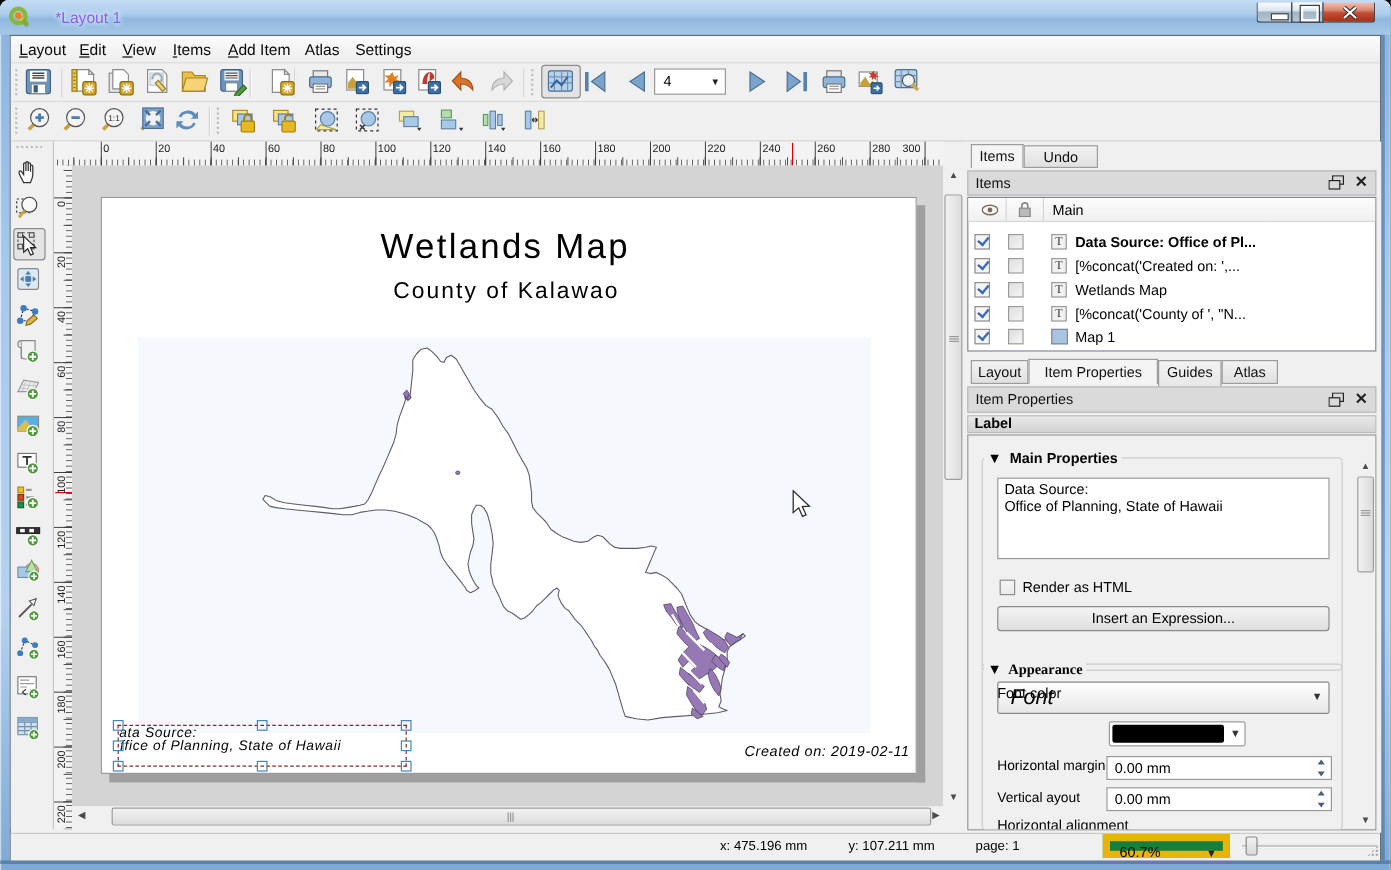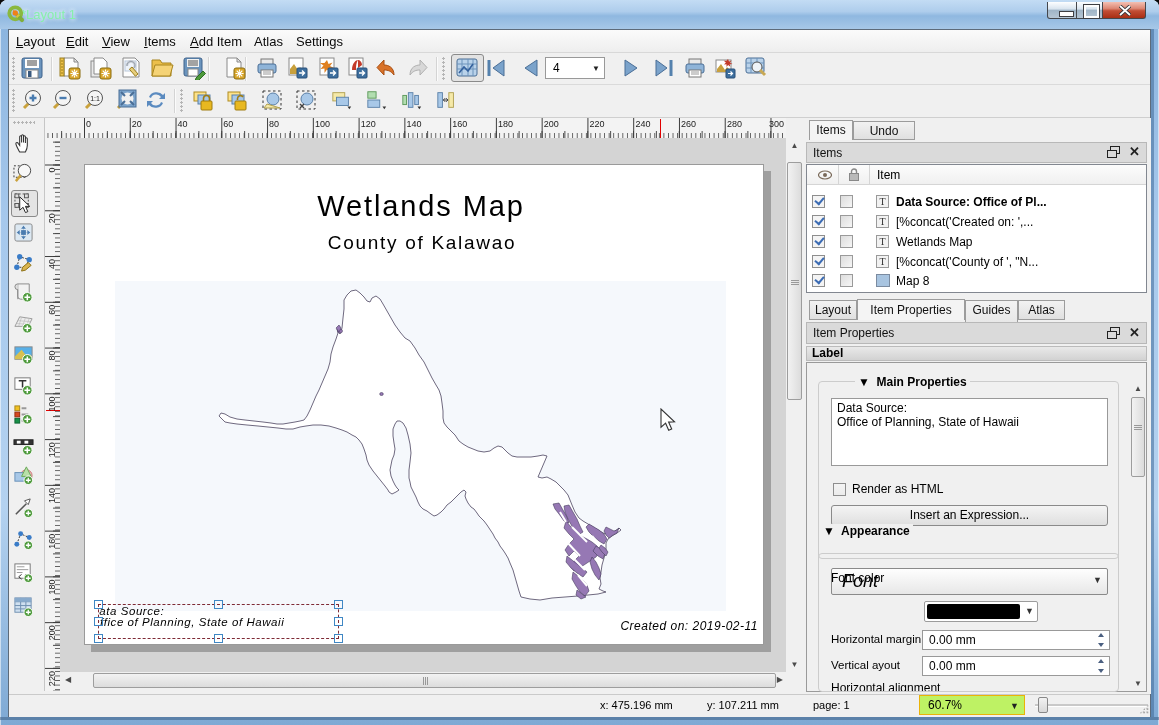--- a/index.html
+++ b/index.html
@@ -3,21 +3,21 @@
 <meta charset="utf-8">
 <style>
 html,body{margin:0;padding:0;}
 body{width:1159px;height:725px;overflow:hidden;font-family:"Liberation Sans",sans-serif;position:relative;background:#0a0a0a;}
 #frame{position:absolute;left:0;top:0;width:1159px;height:725px;
 background:linear-gradient(180deg,#88b2dd 0%,#a6c8ec 30%,#b4d2f0 70%,#7ea9d4 100%);
 border-radius:8px 8px 0 0;box-shadow:inset 0 1px 0 rgba(255,255,255,.75),inset 1px 0 0 rgba(255,255,255,.55),inset -1px 0 0 rgba(255,255,255,.55);}
 #titlebar{position:absolute;left:0;top:0;width:1159px;height:29px;
 background:linear-gradient(180deg,#c3dcf4 0%,#aecdec 40%,#8fb8e0 55%,#a7c8e8 100%);
 border-radius:7px 7px 0 0;}
-#titletext{position:absolute;left:21px;top:7px;font-size:13px;color:#86efac;text-shadow:0 0 4px #eaf4ff,0 0 4px #eaf4ff;}
+#titletext{position:absolute;left:46px;top:7px;font-size:13px;color:#8b5cf6;text-shadow:0 0 4px #eaf4ff,0 0 4px #eaf4ff;}
 .winbtn{position:absolute;top:2px;height:17px;border:1px solid #44474c;border-top:none;box-sizing:border-box;}
 #btnmin{left:1047px;width:30px;background:linear-gradient(180deg,#fdfeff 0%,#d7e3ee 45%,#9fb4c6 50%,#b6c6d4 100%);border-radius:0 0 0 3px;}
 #btnmax{left:1076px;width:27px;background:linear-gradient(180deg,#fdfeff 0%,#d7e3ee 45%,#9fb4c6 50%,#b6c6d4 100%);}
 #btnclose{left:1102px;width:44px;background:linear-gradient(180deg,#f3c0b3 0%,#dd8875 40%,#c24e35 55%,#a82e14 100%);border-radius:0 0 3px 0;}
 #client{position:absolute;left:8px;top:29px;width:1143px;height:688px;background:#f0f0f0;border:1px solid #5d6b7a;box-sizing:border-box;}
 
 #menubar{position:absolute;left:9px;top:30px;width:1141px;height:22px;background:linear-gradient(180deg,#fbfbfb,#eeeeee);border-bottom:1px solid #d8d8d8;}
 .menu{position:absolute;top:34px;font-size:13px;color:#0a0a0a;}
 
 #tb1{position:absolute;left:9px;top:53px;width:1141px;height:31px;background:#f0f0f0;border-bottom:1px solid #dadada;}
@@ -440,21 +440,21 @@
 <span class="rlab" style="left:314.9px;top:119px">100</span>
 <span class="rlab" style="left:360.7px;top:119px">120</span>
 <span class="rlab" style="left:406.5px;top:119px">140</span>
 <span class="rlab" style="left:452.2px;top:119px">160</span>
 <span class="rlab" style="left:498px;top:119px">180</span>
 <span class="rlab" style="left:543.8px;top:119px">200</span>
 <span class="rlab" style="left:589.6px;top:119px">220</span>
 <span class="rlab" style="left:635.4px;top:119px">240</span>
 <span class="rlab" style="left:681.1px;top:119px">260</span>
 <span class="rlab" style="left:726.9px;top:119px">280</span>
-<span class="rlab" style="left:769px;top:119px">300</span>
+<span class="rlab" style="left:752px;top:119px">300</span>
 </div>
 <svg style="position:absolute;left:45px;top:138px" width="15" height="553" viewBox="0 0 15 553">
 <text x="-29.5" y="9.5" transform="rotate(-90)" font-size="9" fill="#222" font-family="Liberation Sans" text-anchor="end">0</text>
 <text x="-75.3" y="9.5" transform="rotate(-90)" font-size="9" fill="#222" font-family="Liberation Sans" text-anchor="end">20</text>
 <text x="-121.1" y="9.5" transform="rotate(-90)" font-size="9" fill="#222" font-family="Liberation Sans" text-anchor="end">40</text>
 <text x="-166.8" y="9.5" transform="rotate(-90)" font-size="9" fill="#222" font-family="Liberation Sans" text-anchor="end">60</text>
 <text x="-212.6" y="9.5" transform="rotate(-90)" font-size="9" fill="#222" font-family="Liberation Sans" text-anchor="end">80</text>
 <text x="-258.4" y="9.5" transform="rotate(-90)" font-size="9" fill="#222" font-family="Liberation Sans" text-anchor="end">100</text>
 <text x="-304.2" y="9.5" transform="rotate(-90)" font-size="9" fill="#222" font-family="Liberation Sans" text-anchor="end">120</text>
 <text x="-350.0" y="9.5" transform="rotate(-90)" font-size="9" fill="#222" font-family="Liberation Sans" text-anchor="end">140</text>
@@ -530,21 +530,21 @@
  <div style="position:absolute;left:31px;top:0;width:1px;height:19px;background:#d5d5d5;"></div>
  <div style="position:absolute;left:62px;top:0;width:1px;height:19px;background:#d5d5d5;"></div>
  <svg style="position:absolute;left:11px;top:5px" width="14" height="10" viewBox="0 0 14 10">
       <ellipse cx="7" cy="5" rx="6.5" ry="4" fill="none" stroke="#7a6a5a" stroke-width="1.2"></ellipse>
       <circle cx="7" cy="5" r="2" fill="#7a6a5a"></circle>
     </svg>
  <svg style="position:absolute;left:41px;top:3px" width="12" height="13" viewBox="0 0 12 13">
       <rect x="1.5" y="5.5" width="9" height="7" fill="#b9b9b9" stroke="#888"></rect>
       <path d="M3.5,5.5 V3.5 A2.5,2.5 0 0 1 8.5,3.5 V5.5" fill="none" stroke="#888" stroke-width="1.4"></path>
     </svg>
- <div class="irow" style="left:70px;top:3px;">Item</div>
+ <div class="irow" style="left:70px;top:3px;">Main</div>
 </div>
 <div id="itemrows">
  <div class="cbc" style="left:812px;top:195px;"></div>
     <div class="cbu" style="left:840px;top:195px;"></div>
     <div class="ticon" style="left:876px;top:195px;">T</div>
     <div class="irow" style="left:896px;top:195px;font-weight:bold;">Data Source: Office of Pl...</div>
  <div class="cbc" style="left:812px;top:215px;"></div>
     <div class="cbu" style="left:840px;top:215px;"></div>
     <div class="ticon" style="left:876px;top:215px;">T</div>
     <div class="irow" style="left:896px;top:215px;">[%concat('Created on: ',...</div>
@@ -552,45 +552,45 @@
     <div class="cbu" style="left:840px;top:235px;"></div>
     <div class="ticon" style="left:876px;top:235px;">T</div>
     <div class="irow" style="left:896px;top:235px;">Wetlands Map</div>
  <div class="cbc" style="left:812px;top:255px;"></div>
     <div class="cbu" style="left:840px;top:255px;"></div>
     <div class="ticon" style="left:876px;top:255px;">T</div>
     <div class="irow" style="left:896px;top:255px;">[%concat('County of ', "N...</div>
  <div class="cbc" style="left:812px;top:274px;"></div>
     <div class="cbu" style="left:840px;top:274px;"></div>
     <div class="micon" style="left:876px;top:274px;"></div>
-    <div class="irow" style="left:896px;top:274px;">Map 8</div>
+    <div class="irow" style="left:896px;top:274px;">Map 1</div>
 </div>
 
 <div class="tab" style="left:809px;top:300px;width:48px;height:20px;line-height:19px;">Layout</div>
 <div class="tab tabactive" style="left:857px;top:299px;width:108px;height:21px;line-height:20px;">Item Properties</div>
 <div class="tab" style="left:965px;top:300px;width:53px;height:38px;line-height:19px;">Guides</div>
 <div class="tab" style="left:1018px;top:300px;width:47px;height:20px;line-height:19px;">Atlas</div>
 <div class="paneltitle" style="left:806px;top:322px;width:341px;height:22px;line-height:21px;padding-left:6px;">Item Properties</div>
 <svg class="hdrbtn" style="left:1107px;top:327px;position:absolute" width="13" height="13" viewBox="0 0 13 13">
     <rect x="3.5" y="0.5" width="9" height="7" fill="none" stroke="#222"></rect>
     <rect x="0.5" y="4.5" width="9" height="7" fill="#dadada" stroke="#222"></rect>
   </svg>
 <div class="hdrbtn" style="left:1129px;top:325px;position:absolute;font-size:13px;font-weight:bold;">✕</div>
 <div style="position:absolute;left:806px;top:346px;width:341px;height:15px;background:linear-gradient(180deg,#e9e9e9,#d2d2d2);border:1px solid #bbb;box-sizing:border-box;font-size:12px;font-weight:bold;padding-left:5px;line-height:13px;">Label</div>
 <div id="propbox" style="position:absolute;left:806px;top:362px;width:341px;height:330px;background:#f0f0f0;border:1px solid #9a9a9a;box-sizing:border-box;overflow:hidden;"></div>
 
 <div class="gbox" style="left:818px;top:381px;width:301px;height:178px;"></div>
-<div class="gtitle" style="left:820px;top:375px;margin-left:35px;">▼&nbsp; Main Properties</div>
+<div class="gtitle" style="left:820px;top:375px;">▼&nbsp; Main Properties</div>
 <div class="field" style="left:831px;top:398px;width:277px;height:68px;padding:3px 5px;line-height:13.5px;">Data Source:<br>Office of Planning, State of Hawaii</div>
 <div class="cb" style="left:833px;top:483px;"></div>
 <div class="lbl" style="left:852px;top:482px;">Render as HTML</div>
 <div id="exprbtn" style="position:absolute;left:831px;top:505px;width:277px;height:21px;background:linear-gradient(180deg,#f4f4f4,#dfdfdf);border:1px solid #8a8a8a;border-radius:3px;box-sizing:border-box;text-align:center;font-size:12px;line-height:19px;">Insert an Expression...</div>
 
 <div class="gbox" style="left:818px;top:553px;width:301px;height:139px;"></div>
-<div class="gtitle" style="left:820px;top:524px;">▼&nbsp; Appearance</div>
+<div class="gtitle" style="left:820px;top:551px;font-family:Liberation Serif, serif;">▼&nbsp; Appearance</div>
 <div id="fontbtn" style="position:absolute;left:831px;top:568px;width:277px;height:27px;background:linear-gradient(180deg,#fefefe,#e7e7e7);border:1px solid #8a8a8a;border-radius:2px;box-sizing:border-box;">
  <span style="position:absolute;left:10px;top:2px;font-size:18px;font-style:italic;color:#000;">Font</span>
  <span style="position:absolute;right:5px;top:6px;font-size:9px;color:#333;">▼</span>
 </div>
 <div class="lbl" style="left:831px;top:571px;">Font color</div>
 <div id="colorbtn" style="position:absolute;left:924px;top:601px;width:114px;height:21px;border:1px solid #9c9c9c;border-radius:2px;background:#fff;box-sizing:border-box;">
  <div style="position:absolute;left:2px;top:2px;width:93px;height:15px;background:#000;border-radius:2px;"></div>
  <span style="position:absolute;right:3px;top:4px;font-size:9px;color:#333;">▼</span>
 </div>
 <div class="lbl" style="left:831px;top:633px;font-size:11.5px;">Horizontal margin</div>
@@ -620,19 +620,19 @@
  <div class="sbarrow" style="left:5px;top:3px;">◀</div>
  <div class="sbthumb sbthumbh" style="left:33px;top:1px;width:683px;height:15px;"></div>
  <div style="position:absolute;left:363px;top:5px;width:1px;height:8px;background:#999;box-shadow:2px 0 0 #999,4px 0 0 #999;"></div>
  <div class="sbarrow" style="right:3px;top:3px;">▶</div>
 </div>
 <div style="position:absolute;left:786px;top:672px;width:17px;height:17px;background:#f0f0f0;"></div>
 <div id="statusbar"></div>
 <div class="st" style="left:600px;top:699px;">x: 475.196 mm</div>
 <div class="st" style="left:707px;top:699px;">y: 107.211 mm</div>
 <div class="st" style="left:813px;top:699px;">page: 1</div>
-<div style="position:absolute;left:919px;top:695px;width:106px;height:20px;background:#bef264;border:1px solid #eab308;box-sizing:border-box;">
+<div style="position:absolute;left:919px;top:695px;width:106px;height:20px;background:#15803d;border:6px solid #eab308;box-sizing:border-box;">
  <span style="position:absolute;left:8px;top:2px;font-size:12px;">60.7%</span>
  <span style="position:absolute;right:5px;top:5px;font-size:9px;color:#222;">▼</span>
 </div>
 <div style="position:absolute;left:1035px;top:704px;width:113px;height:2px;background:#c9c9c9;border-bottom:1px solid #fff;"></div>
 <div style="position:absolute;left:1038px;top:697px;width:10px;height:16px;background:linear-gradient(180deg,#f2f2f2,#d8d8d8);border:1px solid #888;border-radius:2px;box-sizing:border-box;"></div>
 <div style="position:absolute;left:1139px;top:704px;width:10px;height:10px;background-image:radial-gradient(circle at 1.5px 1.5px,#a9a9a9 1px,transparent 1.2px);background-size:3.4px 3.4px;clip-path:polygon(100% 0,100% 100%,0 100%);"></div>
 
 </body></html>

